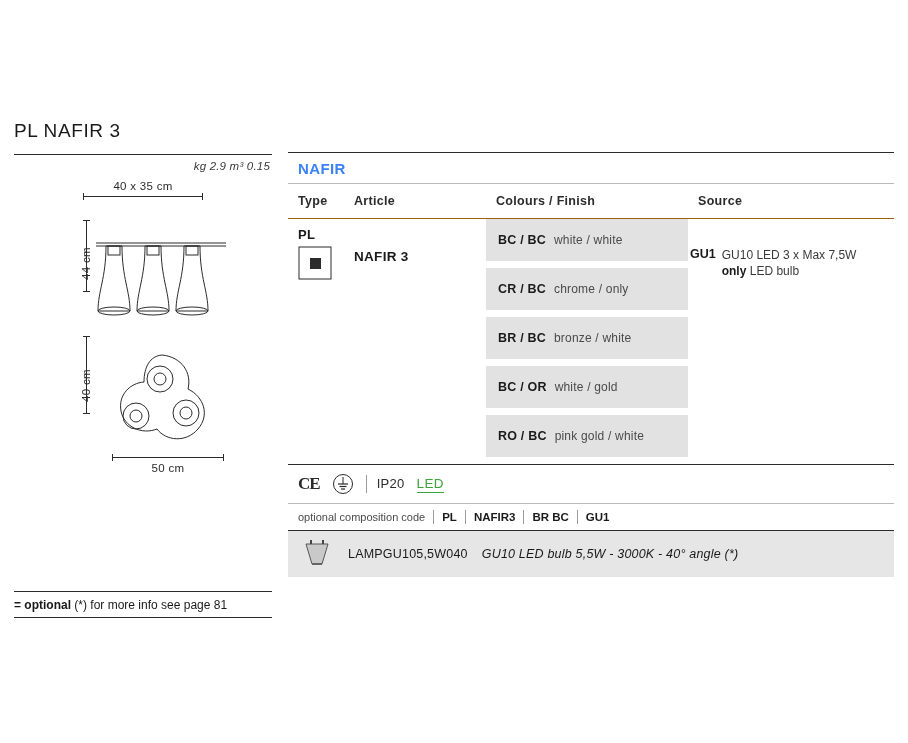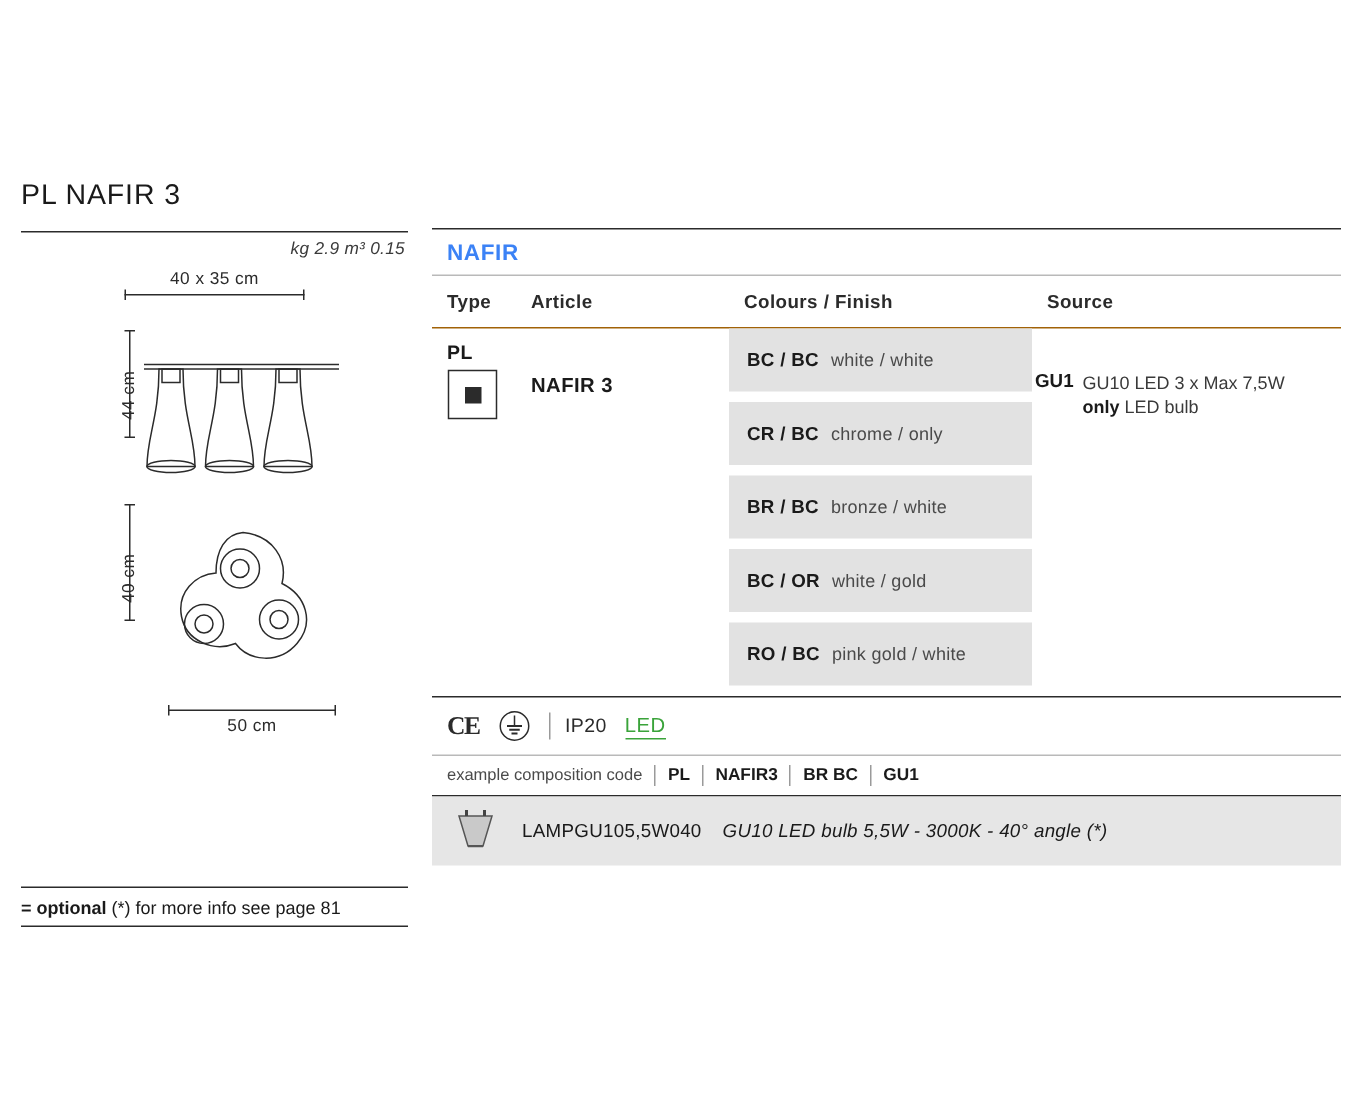--- a/index.html
+++ b/index.html
@@ -95,21 +95,21 @@
     width: 7px;
     height: 1px;
     background: #2b2b2b;
   }
   .vrule:before { top: 0; }
   .vrule:after { bottom: 0; }
 
   .dim-bottom {
     position: absolute;
     left: 78px;
-    bottom: 0;
+    bottom: 16px;
     width: 152px;
     text-align: center;
     font-size: 11.5px;
     color: #2b2b2b;
     letter-spacing: 0.3px;
   }
   .dim-bottom .rule {
     width: 112px;
     height: 1px;
     background: #2b2b2b;
@@ -451,21 +451,21 @@
       <line x1="11" y1="4" x2="11" y2="11" stroke="#2b2b2b" stroke-width="1"></line>
       <line x1="6" y1="11" x2="16" y2="11" stroke="#2b2b2b" stroke-width="1.2"></line>
       <line x1="7.5" y1="13.5" x2="14.5" y2="13.5" stroke="#2b2b2b" stroke-width="1.2"></line>
       <line x1="9" y1="16" x2="13" y2="16" stroke="#2b2b2b" stroke-width="1.2"></line>
     </svg>
     <span class="ip">IP20</span>
     <span class="led">LED</span>
   </div>
 
   <div id="composition-row">
-    <span class="lbl">example composition code</span>
+    <span class="lbl">optional composition code</span>
     <span class="seg">PL</span>
     <span class="seg">NAFIR3</span>
     <span class="seg">BR BC</span>
     <span class="seg">GU1</span>
   </div>
 
   <div id="accessory-row">
     <svg width="34" height="30" viewBox="0 0 34 30">
       <g fill="none" stroke="#555" stroke-width="1">
         <path d="M6 5 L28 5 L22 25 L12 25 Z" fill="#c9c9c9"></path>

